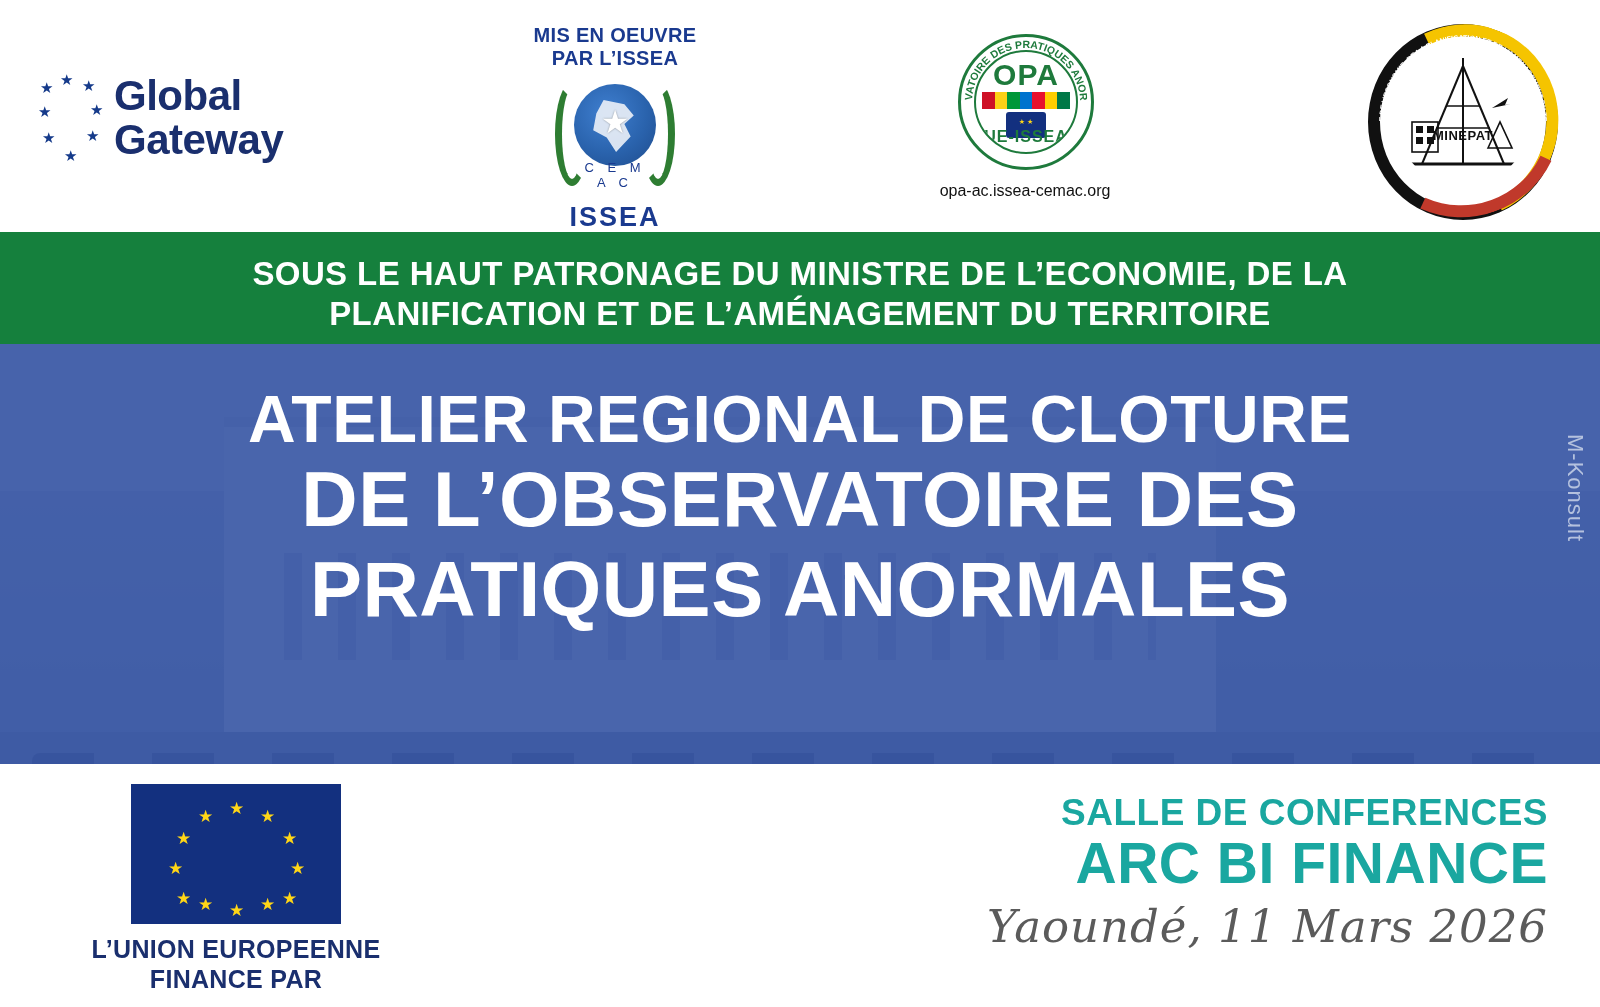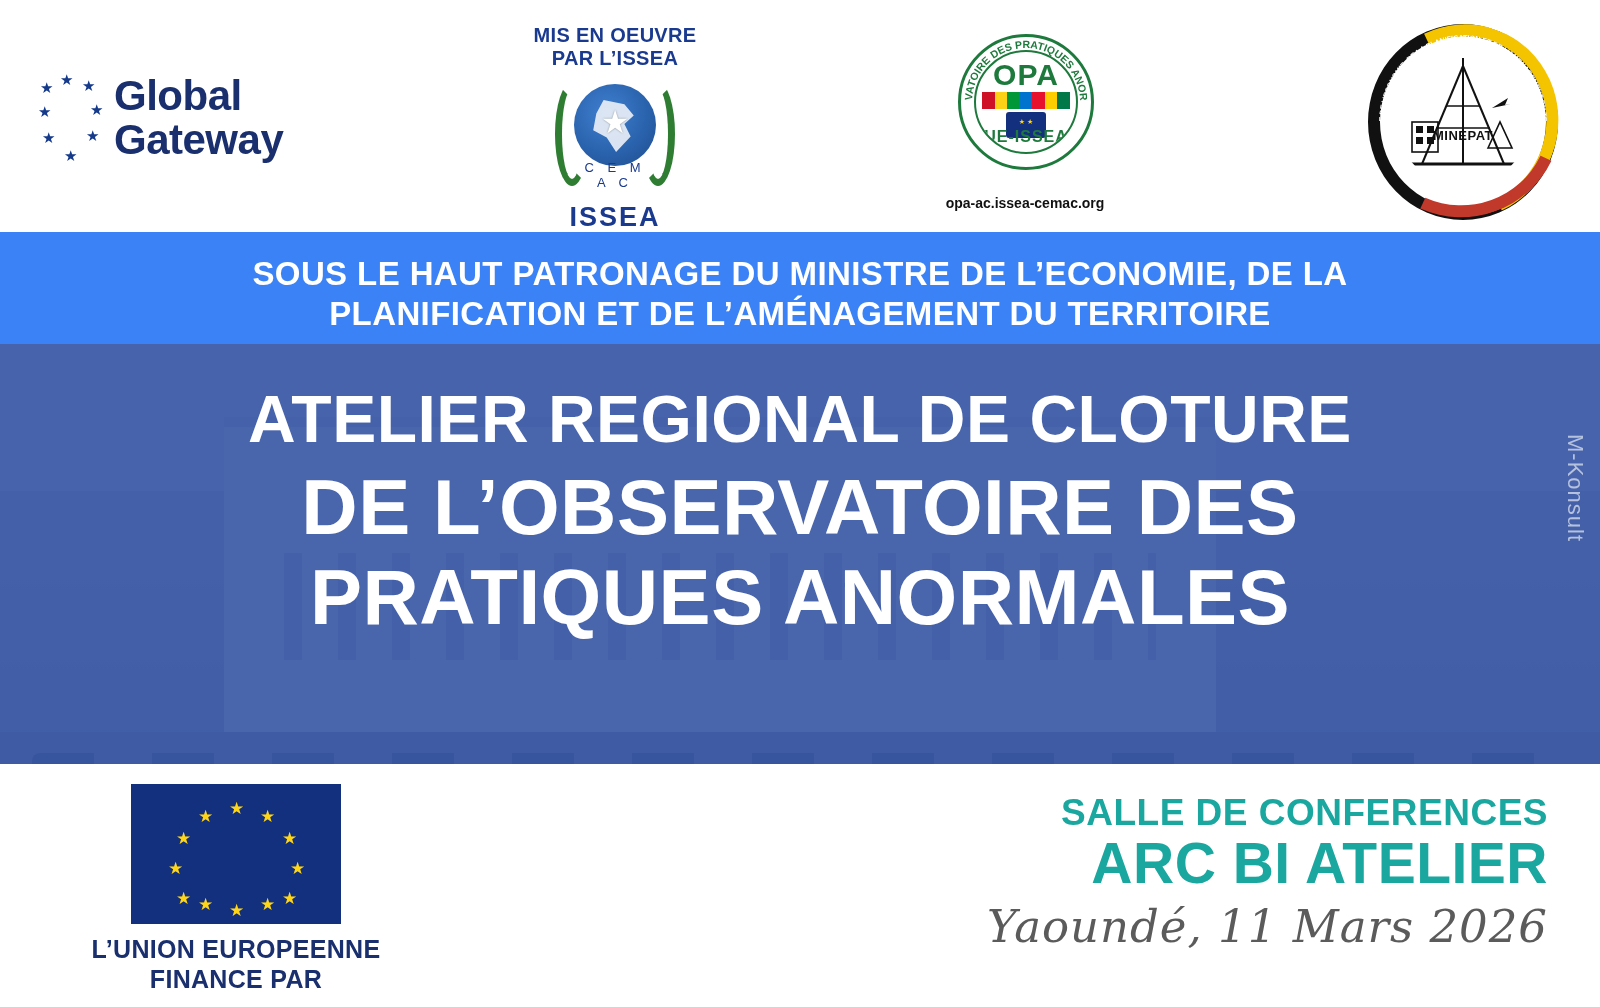--- a/index.html
+++ b/index.html
@@ -189,24 +189,24 @@
   }
   .opa-ue-label {
     position: absolute;
     left: 0; right: 0; bottom: 6px;
     color: #1e7a3c;
     font-size: 16px;
     font-weight: bold;
     letter-spacing: 1px;
   }
   .opa-url {
-    margin-top: 15px;
+    margin-top: 2px;
     color: #111111;
-    font-size: 14px;
-    font-weight: bold;
+    font-size: 16px;
+    font-weight: normal;
   }
 
   
   .minepat-block {
     position: absolute;
     right: 42px; top: 24px;
     width: 190px; height: 196px;
   }
   .minepat-ring {
     position: absolute;
@@ -252,21 +252,21 @@
   .minepat-ringtext {
     position: absolute; inset: 0;
   }
   .minepat-ringtext svg { width: 190px; height: 196px; }
 
   
   .green-band {
     position: absolute;
     top: 232px; left: 0;
     width: 1600px; height: 124px;
-    background: #3b82f6;
+    background: #15803d;
     display: flex;
     align-items: center;
     justify-content: center;
     text-align: center;
   }
   .green-band p {
     color: #ffffff;
     font-size: 33px;
     font-weight: bold;
     line-height: 1.22;
@@ -315,21 +315,21 @@
   .hero-text {
     position: absolute;
     left: 0; right: 0; top: 42px;
     text-align: center;
     color: #ffffff;
     font-weight: bold;
     line-height: 1.0;
     letter-spacing: 0.5px;
   }
   .hero-line1 { font-size: 66px; }
-  .hero-line2 { font-size: 78px; margin-top: 16px; }
+  .hero-line2 { font-size: 78px; margin-top: 8px; }
   .hero-line3 { font-size: 78px; margin-top: 12px; text-align: center; }
 
   .credit {
     position: absolute;
     right: 12px; top: 90px;
     color: #c9d3e8;
     font-size: 22px;
     letter-spacing: 1px;
     writing-mode: vertical-rl;
     opacity: .85;
@@ -546,18 +546,18 @@
         <span style="left:67px; top:24px;">★</span>
       </div>
       <div class="eu-caption">
         <div>L’UNION EUROPEENNE</div>
         <div>FINANCE PAR</div>
       </div>
     </div>
 
     <div class="venue">
       <div class="venue-l1">SALLE DE CONFERENCES</div>
-      <div class="venue-l2">ARC BI ATELIER</div>
+      <div class="venue-l2">ARC BI FINANCE</div>
       <div class="venue-date">Yaoundé, 11 Mars 2026</div>
     </div>
   </div>
 
 </div>
 
 </body></html>

